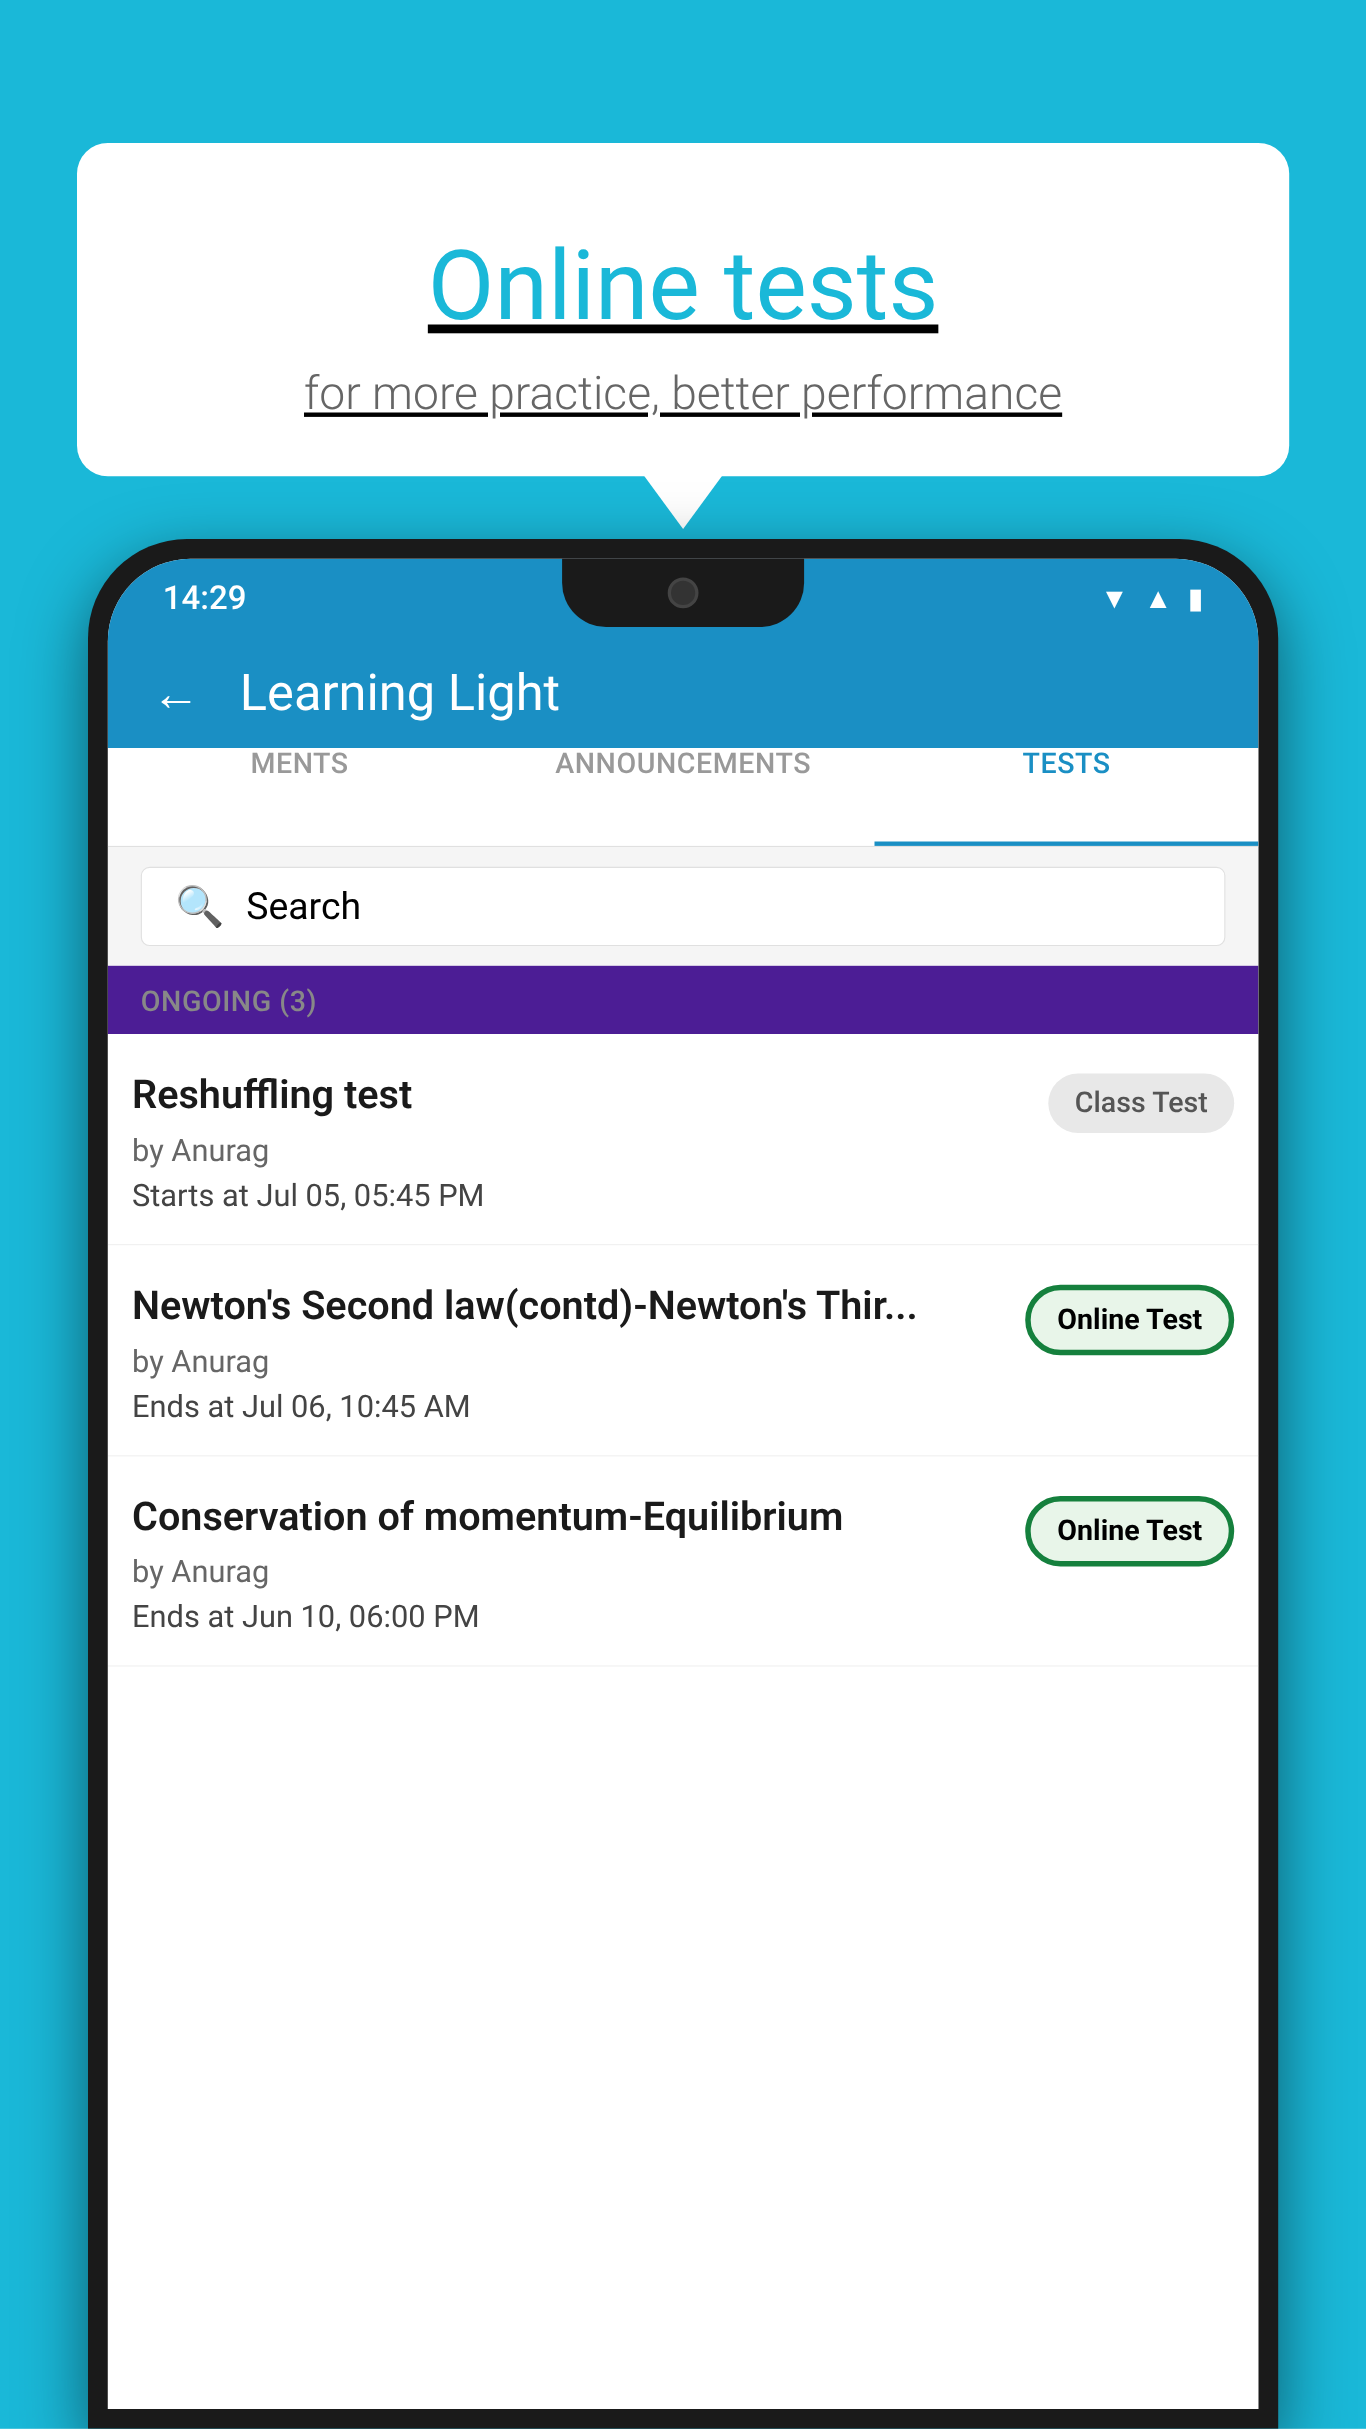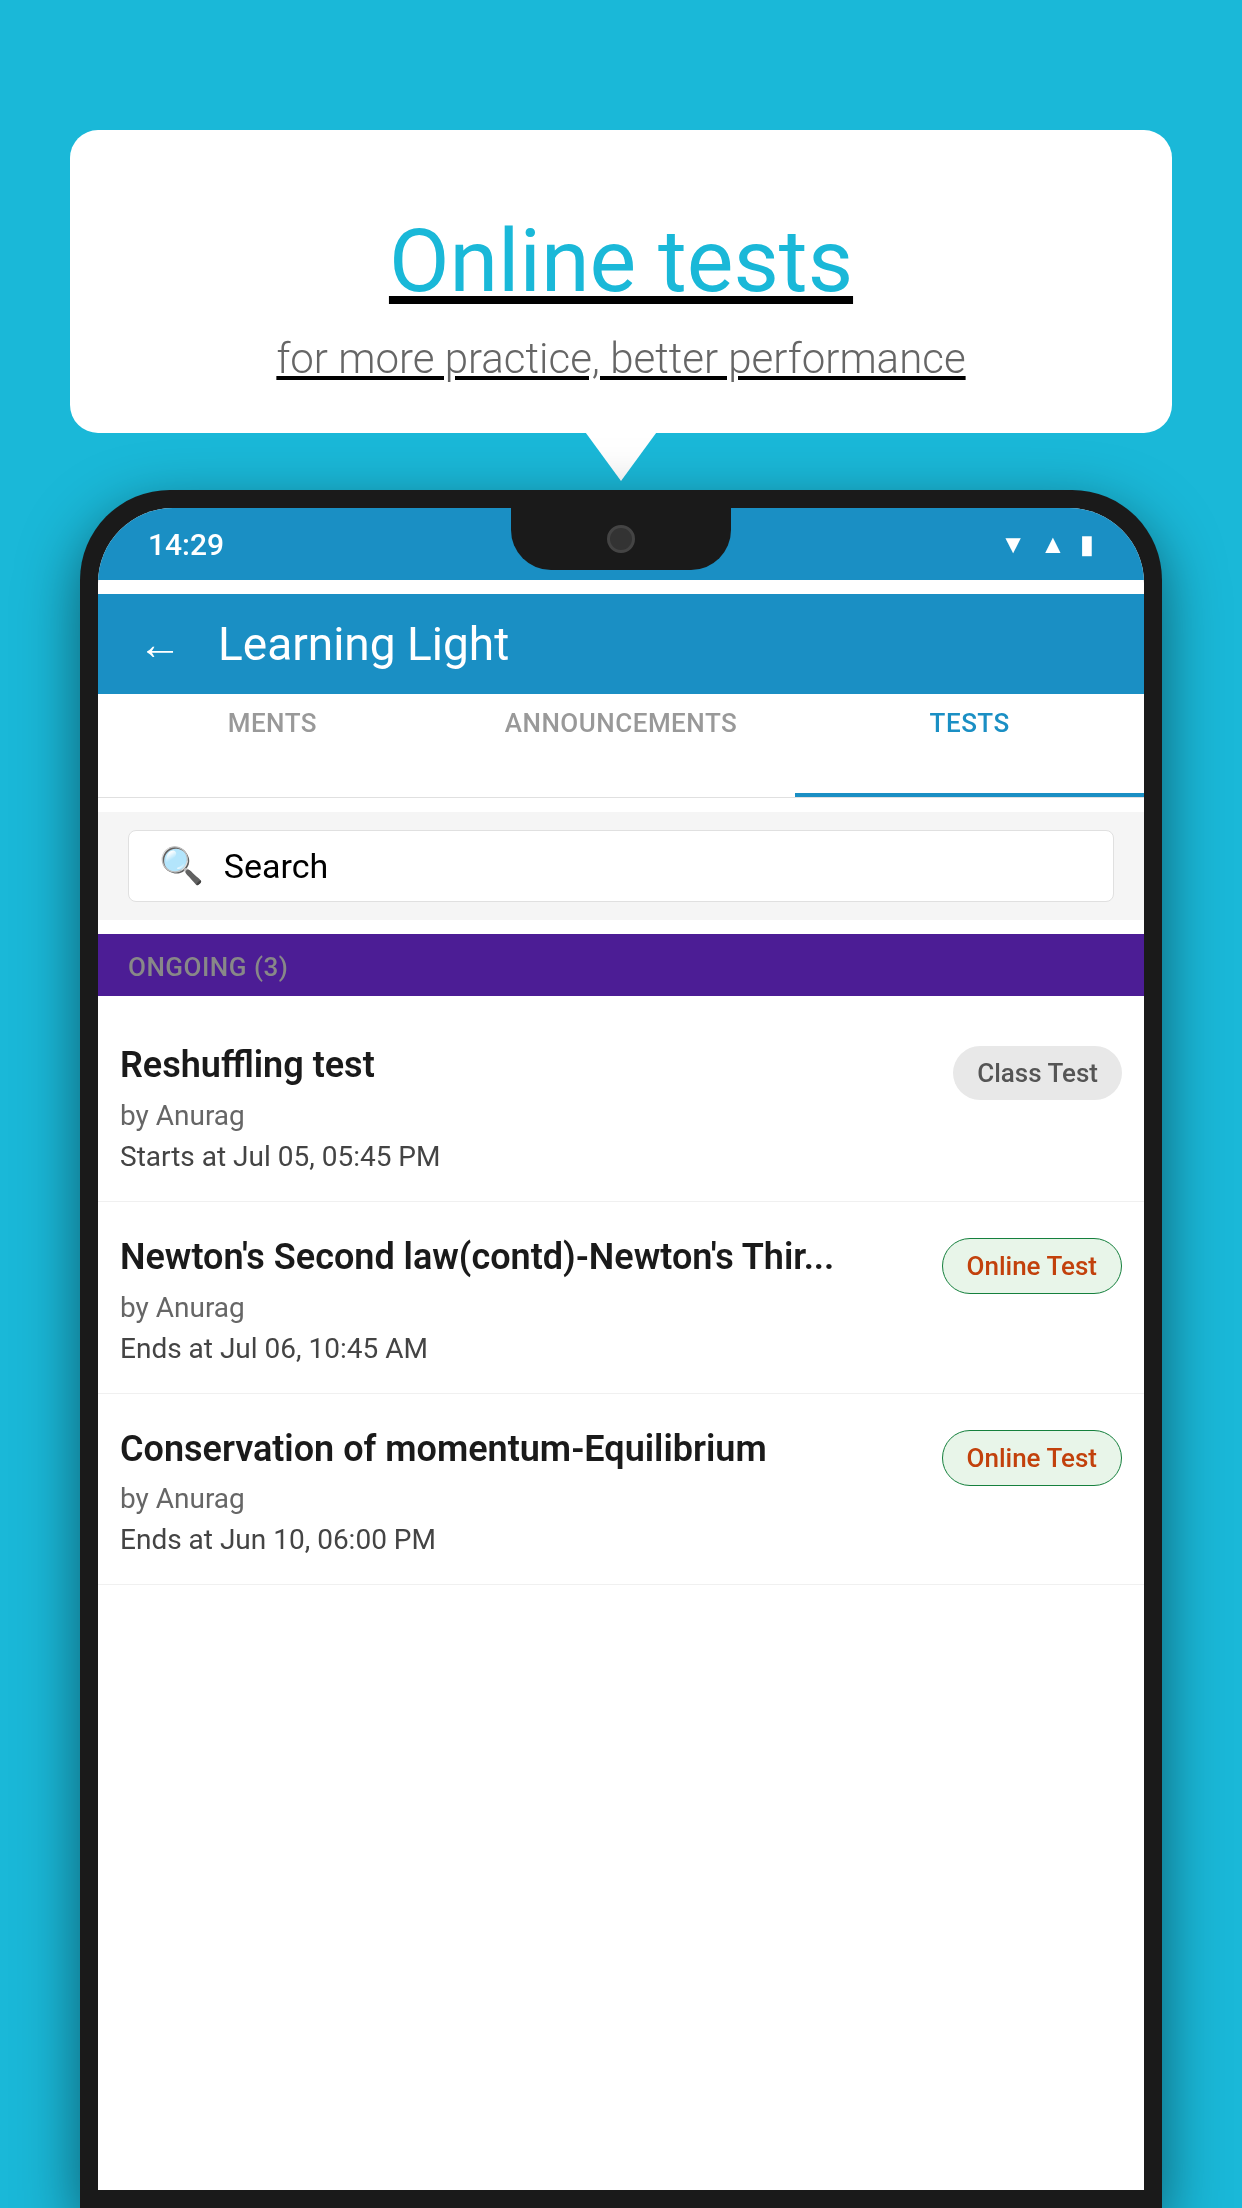--- a/index.html
+++ b/index.html
@@ -89,21 +89,20 @@
       border: 3px solid #444;
     }
 
     .phone-screen {
       background: white;
       border-radius: 75px 75px 0 0;
       overflow: hidden;
       height: 100%;
       display: flex;
       flex-direction: column;
-      gap: 14px;
     }
 
     
     .status-bar {
       background: #1a8fc4;
       height: 72px;
       display: flex;
       align-items: center;
       padding: 0 50px;
       flex-shrink: 0;
@@ -272,22 +271,23 @@
       margin-top: 4px;
     }
 
     .badge-class {
       background: #e8e8e8;
       color: #555;
     }
 
     .badge-online {
       background: #e8f5e9;
-      color: #c2410c;
-      border: 1px solid #15803d;
+      color: #000000;
+      border: 5px solid #15803d;
+      font-weight: bold;
     }
 
     
     .completed-header {
       background: #f5f5f5;
       padding: 18px 30px 14px;
       font-size: 26px;
       color: #888;
       font-weight: 500;
       letter-spacing: 0.5px;

